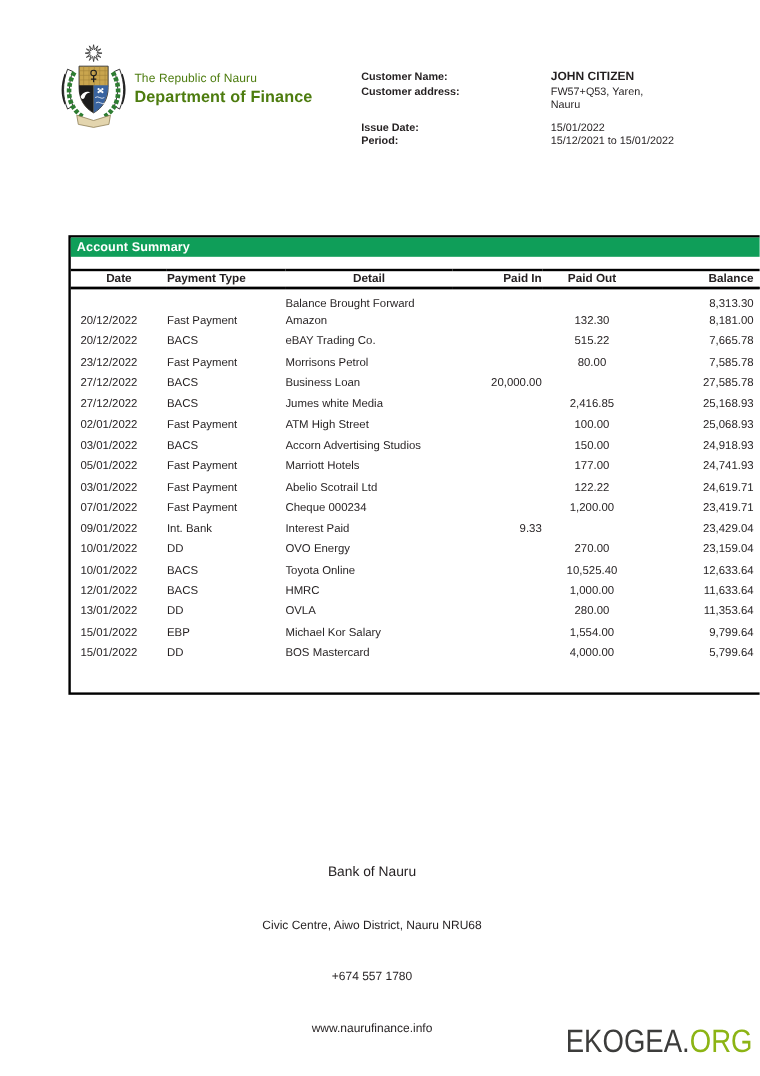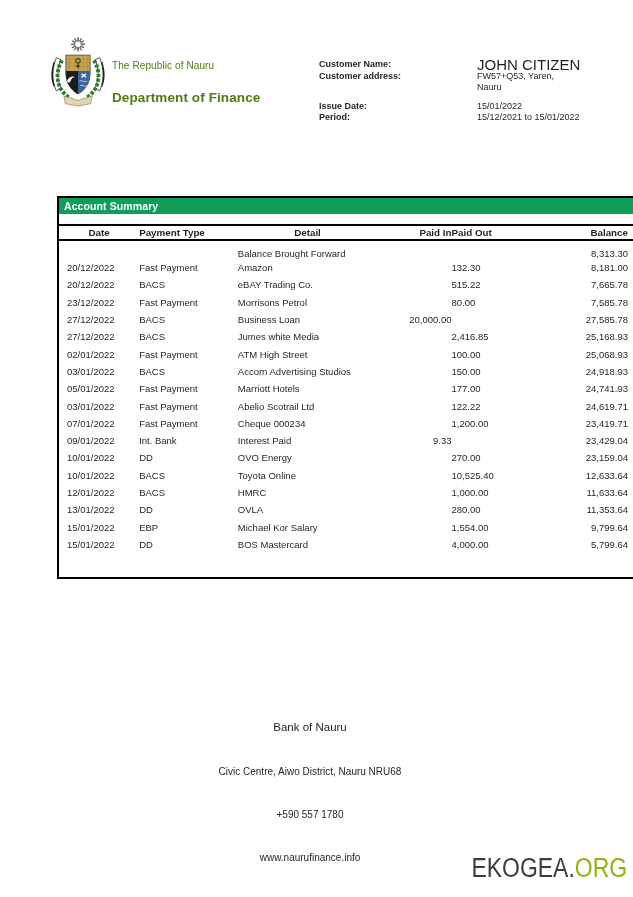--- a/index.html
+++ b/index.html
@@ -7,48 +7,48 @@
   body {
     width:633px; height:897px; position:relative;
     font-family:"Liberation Sans", sans-serif;
     color:#231f20; overflow:hidden;
   }
 
   
   .logo { position:absolute; left:46px; top:36px; width:64px; height:74px; }
   .org-text { position:absolute; left:112px; top:60px; color:#4d7c0f; }
   .org-line1 { font-size:10px; letter-spacing:0.1px; }
-  .org-line2 { font-size:13.5px; font-weight:700; margin-top:19px; letter-spacing:0.1px; }
-
-  
-  .customer-info { position:absolute; left:301px; top:59px; font-size:9px; line-height:11.5px;margin-left:18px; }
+  .org-line2 { font-size:13.5px; font-weight:700; margin-top:2px; letter-spacing:0.1px; }
+
+  
+  .customer-info { position:absolute; left:301px; top:59px; font-size:9px; line-height:11.5px; }
   .info-pair { display:flex; }
   .info-label { width:158px; font-weight:700; }
-  .info-value.bold { font-weight:400; font-size:15px;text-align:right; }
+  .info-value.bold { font-weight:700; font-size:10px;text-align:right; }
   .info-spacer { height:7px; }
 
   
   .statement { position:absolute; left:57px; top:196px; width:587px; height:383px;
                border:2px solid #000; background:#fff; }
   .green-bar { height:16px; line-height:16px; background:#0f9e59; color:#fff;
                font-weight:700; font-size:10.5px; padding-left:5px; letter-spacing:0.1px; }
   .bar-gap { height:10px; }
   table.summary { width:100%; border-collapse:collapse; table-layout:fixed; }
   thead th { border-top:2px solid #000; border-bottom:2px solid #000;
              font-size:9.8px; font-weight:700; height:15px; padding:0; white-space:nowrap; }
   tbody td { font-size:9.5px; height:17.3px; padding:0; white-space:nowrap; overflow:hidden; }
   tbody tr:first-child td { padding-top:7px; }
   .col-date, th.h-date { }
   td.col-date { padding-left:8px; text-align:left; }
   th.h-date { text-align:center; }
   th.h-payment-type, td.col-payment-type { text-align:left; }
   th.h-detail { text-align:center; }
   td.col-detail { text-align:left; }
   th.h-paid-in, td.col-paid-in { text-align:right; }
-  th.h-paid-out, td.col-paid-out { text-align:left; }
+  th.h-paid-out, td.col-paid-out { text-align:center; }
   th.h-balance, td.col-balance { text-align:right; padding-right:14px; }
 
   
   .bank-footer { position:absolute; left:0; top:720px; width:620px; text-align:center; }
   .bank-name { font-size:11.5px; font-weight:400; line-height:14px; }
   .footer-line { font-size:10px; line-height:11px;margin-top:32px; }
 
   
   .watermark { position:absolute; right:6px; top:853px; font-size:27px;
                color:#3c3c3b; transform:scaleX(0.85); transform-origin:100% 50%;
@@ -291,21 +291,21 @@
             <td class="col-paid-out">4,000.00</td>
             <td class="col-balance">5,799.64</td>
           </tr>
         </tbody>
     </table>
   </div>
 
   <div class="bank-footer">
     <div class="bank-name">Bank of Nauru</div>
     <div class="footer-line">Civic Centre, Aiwo District,  Nauru NRU68</div>
-    <div class="footer-line">+590 557 1780</div>
+    <div class="footer-line">+674 557 1780</div>
     <div class="footer-line">www.naurufinance.info</div>
   </div>
 
   <div class="watermark">
     <span>EKOGEA.</span><span class="green">ORG</span>
   </div>
 
 </div>
 
 </body></html>

